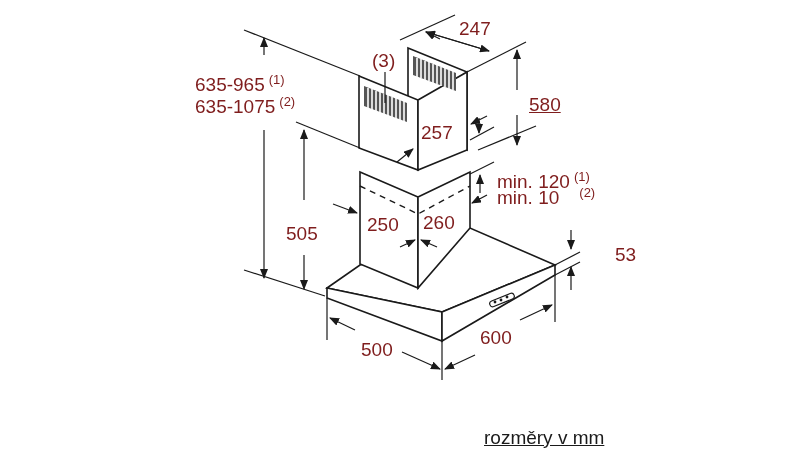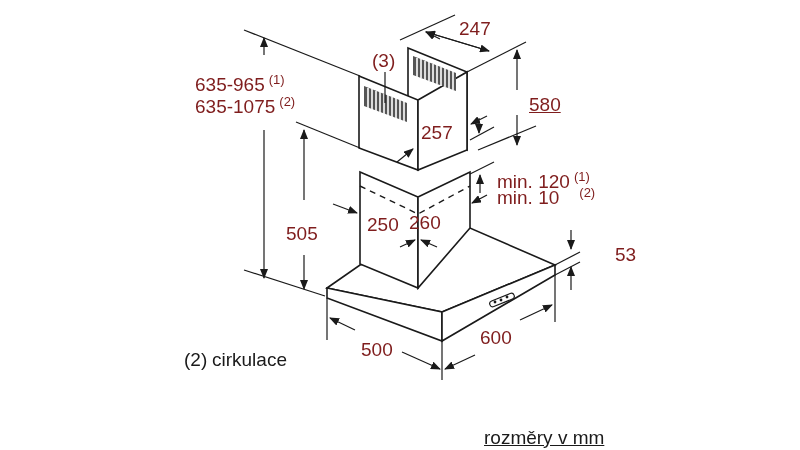--- a/index.html
+++ b/index.html
@@ -147,24 +147,21 @@
 <div class="lbl" style="left:529px;top:95px;text-decoration:underline;">580</div>
 <div class="lbl" style="left:421px;top:123px;">257</div>
 <div class="lbl" style="left:497px;top:164px;margin-top:6px;">
   <span>min. 120</span><span class="sup">(1)</span>
 </div>
 <div class="lbl" style="left:497px;top:186px;">
   <span>min. 10</span><span class="sup" style="margin-left:20px">(2)</span>
 </div>
 <div class="lbl" style="left:286px;top:224px;">505</div>
 <div class="lbl" style="left:367px;top:215px;">250</div>
-<div class="lbl" style="left:409px;top:213px;">260</div>
+<div class="lbl" style="left:423px;top:213px;">260</div>
 <div class="lbl" style="left:587px;top:245px;margin-left:28px;">53</div>
 <div class="lbl" style="left:361px;top:340px;">500</div>
 <div class="lbl" style="left:480px;top:328px;">600</div>
 
 <div class="legend">
-  <div class="legend-row">
-    <span class="num">(2)</span><span>cirkulace</span>
-  </div>
 </div>
 
 <div class="units">rozměry v mm</div>
 
 </body></html>

